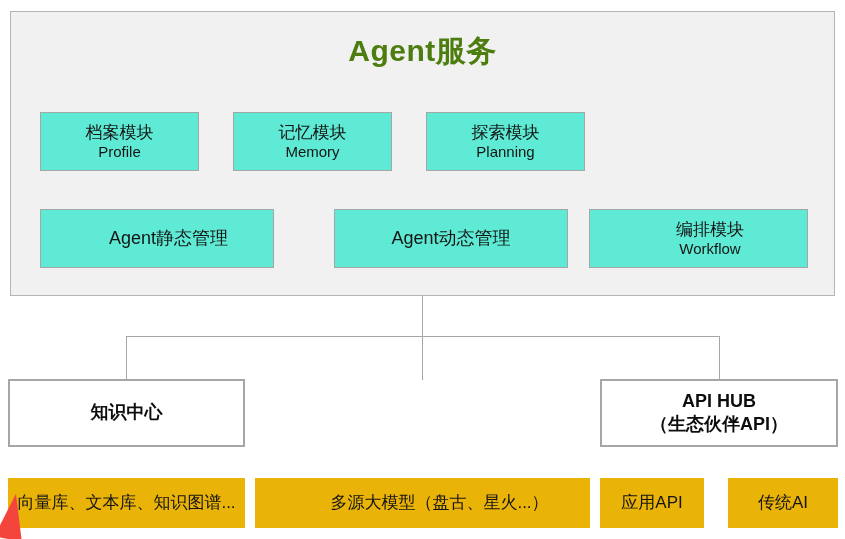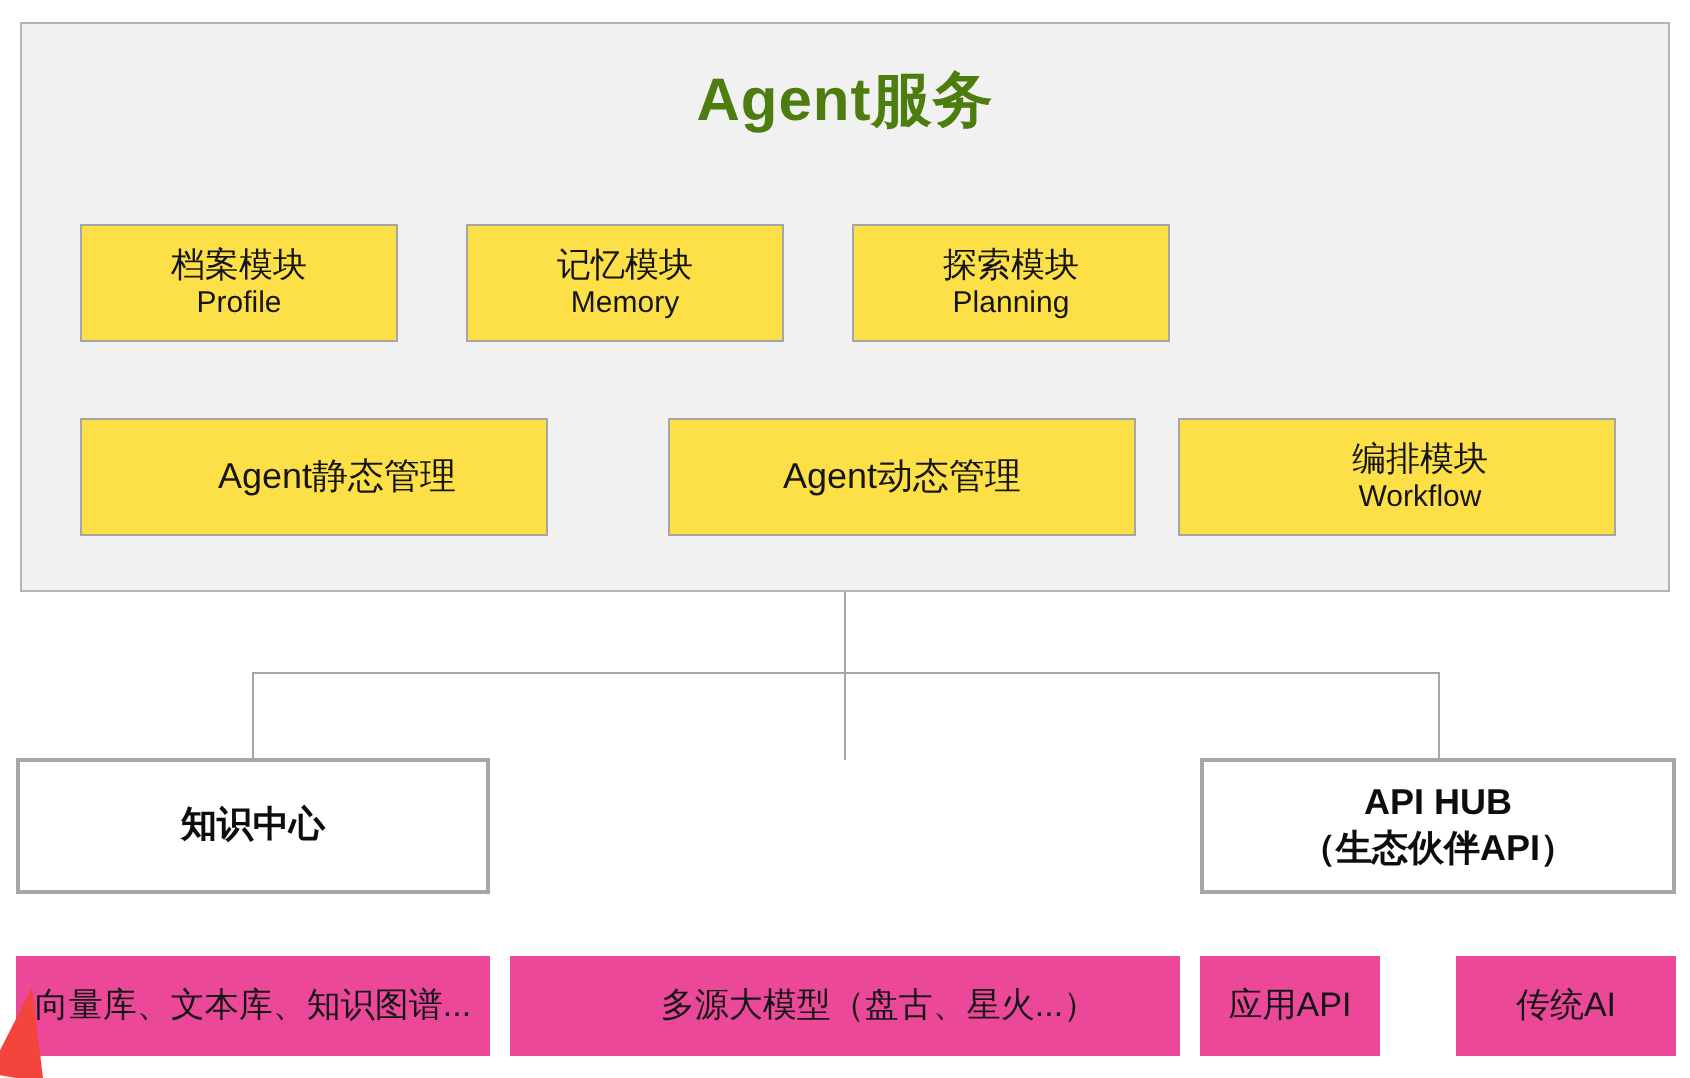--- a/index.html
+++ b/index.html
@@ -40,21 +40,21 @@
     font-size: 30px;
     font-weight: bold;
     color: #4d7c0f;
     letter-spacing: 0.5px;
     line-height: 1.2;
   }
 
   
   .mod-box {
     position: absolute;
-    background: #fde047;
+    background: #5eead4;
     border: 1px solid #a6a6a6;
     box-sizing: border-box;
     display: flex;
     flex-direction: column;
     align-items: center;
     justify-content: center;
     color: #151515;
     text-align: center;
   }
   .mod-cn {
@@ -94,21 +94,21 @@
     text-align: center;
     color: #0d0d0d;
     font-weight: bold;
   }
   .center-l1 { font-size: 18px; line-height: 1.3; white-space: nowrap; }
   .center-l2 { font-size: 18px; line-height: 1.3; white-space: nowrap; }
 
   
   .tag-box {
     position: absolute;
-    background: #ec4899;
+    background: #eab308;
     border: none;
     box-sizing: border-box;
     display: flex;
     align-items: center;
     justify-content: center;
     text-align: center;
     color: #151515;
     font-size: 17px;
     line-height: 1.3;
     padding: 0 6px;
@@ -187,21 +187,21 @@
   </div>
 
   <div class="tag-box" style="left:8px; top:478px; width:237px; height:50px;">
     <span>向量库、文本库、知识图谱...</span>
   </div>
 
   <div class="tag-box" style="left:255px; top:478px; width:335px; height:50px;padding-left:40px;">
     <span>多源大模型（盘古、星火...）</span>
   </div>
 
-  <div class="tag-box" style="left:600px; top:478px; width:90px; height:50px;">
+  <div class="tag-box" style="left:600px; top:478px; width:104px; height:50px;">
     <span>应用API</span>
   </div>
 
   <div class="tag-box" style="left:728px; top:478px; width:110px; height:50px;">
     <span>传统AI</span>
   </div>
 
   <div class="corner-wedge"></div>
 
 </div>

